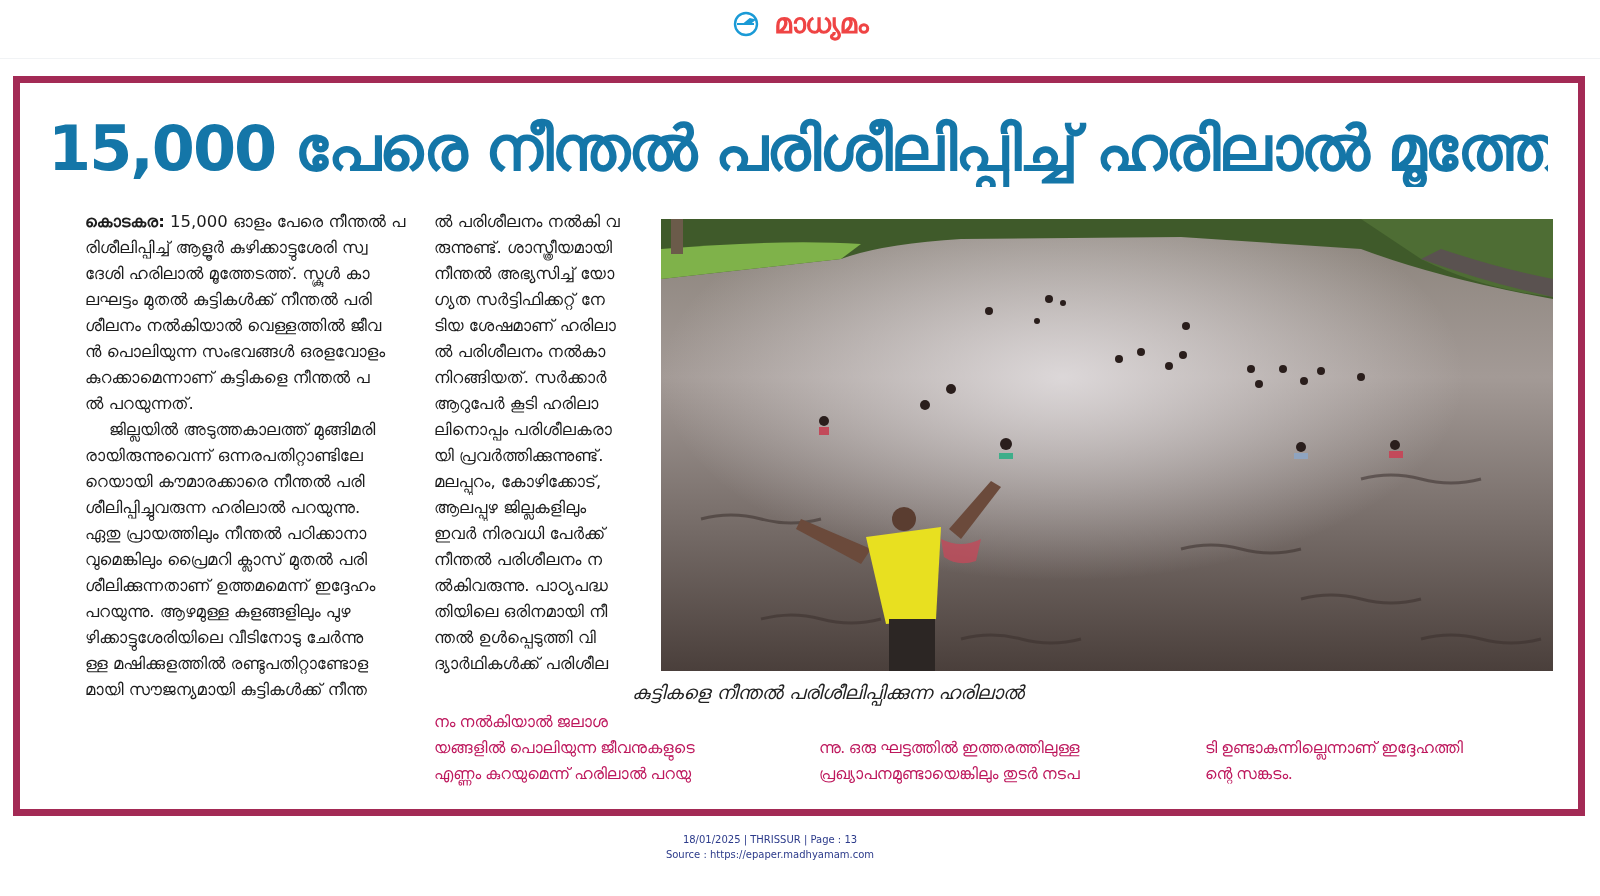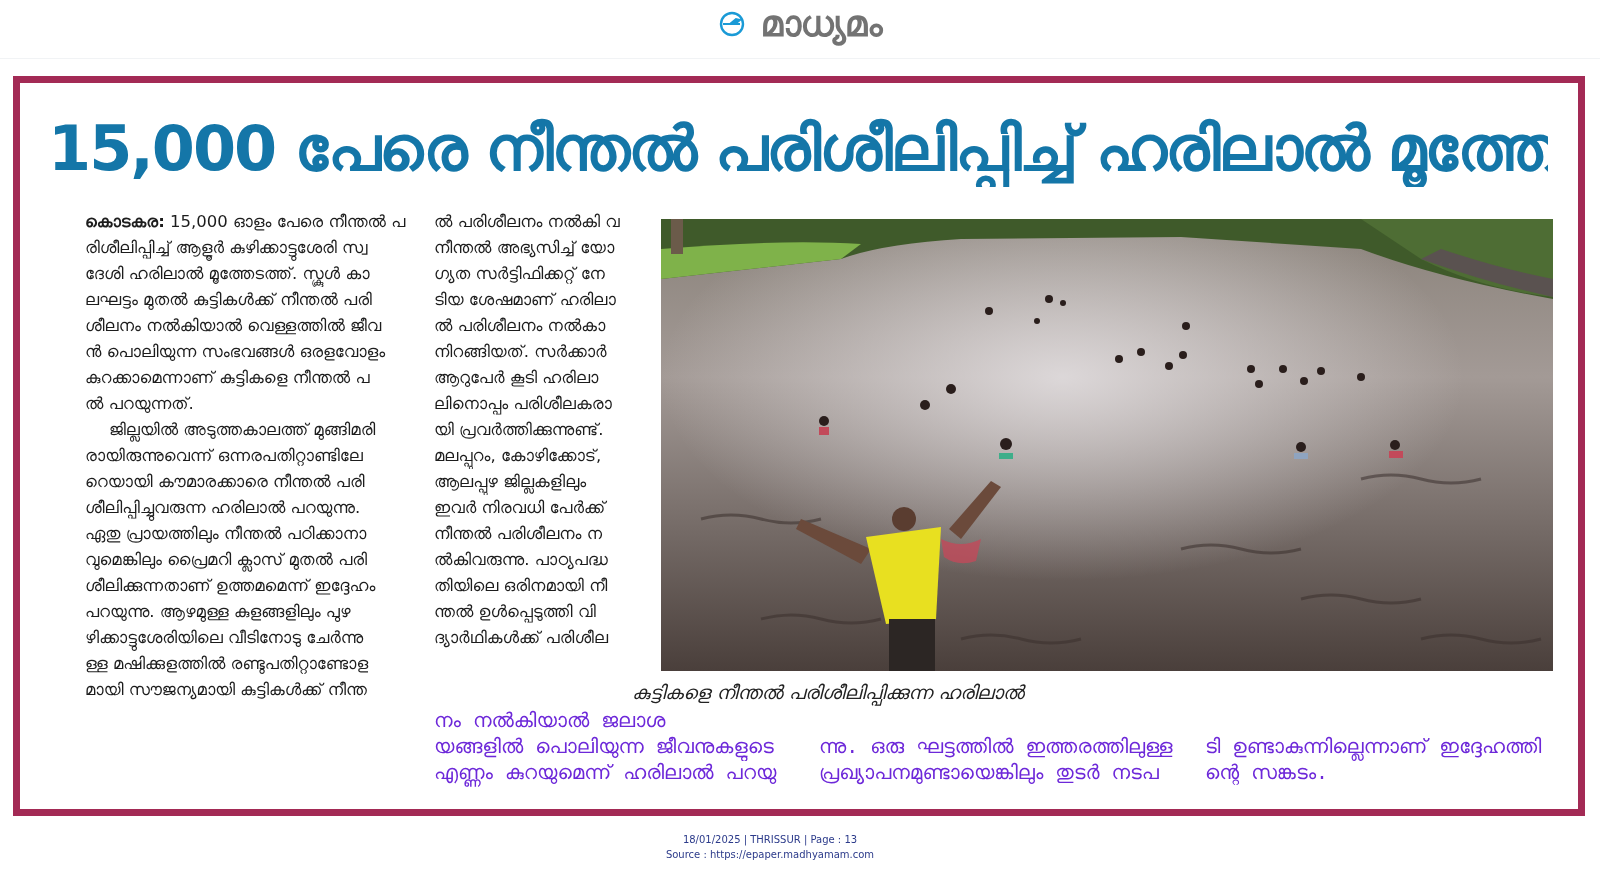--- a/index.html
+++ b/index.html
@@ -1,35 +1,35 @@
 <!DOCTYPE html>
 <html><head>
   <meta charset="utf-8">
   <style>
     * { box-sizing: border-box; margin: 0; padding: 0; }
     html, body { width: 1600px; height: 896px; background: #ffffff; overflow: hidden; }
     body { position: relative; font-family: "DejaVu Sans", sans-serif; color: #1a1a1a; }
 
     .masthead { position: absolute; top: 4px; left: 0; width: 1600px; height: 40px; display: flex; justify-content: center; align-items: center; gap: 6px; }
     .masthead .logo-icon { width: 28px; height: 28px; }
-    .masthead .logo-text { font-family: "DejaVu Sans", sans-serif; font-weight: bold; font-size: 36px; color: #737373; letter-spacing: -1px; margin-left: 8px; }
+    .masthead .logo-text { font-family: "DejaVu Sans", sans-serif; font-weight: bold; font-size: 28px; color: #ef4444; letter-spacing: -1px; margin-left: 8px; }
     .top-rule { position: absolute; top: 58px; left: 0; width: 1600px; height: 1px; background: #f1f3f5; }
 
     .article-frame { position: absolute; left: 13px; top: 76px; width: 1572px; height: 740px; border: 7px solid #a32a55; background: #ffffff; }
 
     .headline { position: absolute; left: 28px; top: 28px; width: 1500px; font-family: "DejaVu Sans", sans-serif; font-weight: bold; font-size: 62px; line-height: 76px; color: #1476a8; letter-spacing: -2px; white-space: nowrap; overflow: hidden; }
 
     .col { position: absolute; font-family: "DejaVu Sans", sans-serif; font-size: 16.5px; line-height: 26px; color: #1d1d1d; }
     .col p { white-space: nowrap; overflow: hidden; }
     .col1 { left: 29px; top: 126px; width: 370px; margin-left: 36px; }
     .col2 { left: 414px; top: 126px; width: 230px; }
     .dateline { font-weight: bold; }
     .indent { padding-left: 24px; }
 
-    .bottom-row { position: absolute; top: 652px; font-family: Liberation Mono, monospace; font-size: 20px; line-height: 26px; color: #6d28d9; }
+    .bottom-row { position: absolute; top: 652px; font-family: Liberation Serif, serif; font-size: 16px; line-height: 26px; color: #be185d; }
     .bottom-row p { white-space: nowrap; overflow: hidden; }
     .b1 { left: 414px; width: 370px; top: 626px; }
     .b2 { left: 799px; width: 360px; top: 652px; }
     .b3 { left: 1185px; width: 360px; top: 652px; }
 
     .photo { position: absolute; left: 641px; top: 136px; width: 892px; height: 452px; overflow: hidden; background: #6f6560; }
     .photo svg { width: 100%; height: 100%; display: block; }
     .caption { position: absolute; left: 612px; top: 596px; width: 892px; font-family: "DejaVu Sans", sans-serif; font-style: italic; font-size: 19px; line-height: 26px; color: #222; white-space: nowrap; }
 
     .footer { position: absolute; left: 0; top: 832px; width: 1540px; text-align: center; font-family: "DejaVu Sans", sans-serif; font-size: 10px; line-height: 15px; color: #2b3a8a; }
@@ -66,20 +66,21 @@
     <p>വുമെങ്കിലും പ്രൈമറി ക്ലാസ് മുതൽ പരി</p>
     <p>ശീലിക്കുന്നതാണ് ഉത്തമമെന്ന് ഇദ്ദേഹം</p>
     <p>പറയുന്നു. ആഴമുള്ള കുളങ്ങളിലും പുഴ</p>
     <p>ഴിക്കാട്ടുശേരിയിലെ വീടിനോടു ചേർന്നു</p>
     <p>ള്ള മഷിക്കുളത്തിൽ രണ്ടുപതിറ്റാണ്ടോള</p>
     <p>മായി സൗജന്യമായി കുട്ടികൾക്ക് നീന്ത</p>
   </div>
 
   <div class="col col2">
     <p>ൽ പരിശീലനം നൽകി വ</p>
+    <p>രുന്നുണ്ട്. ശാസ്ത്രീയമായി</p>
     <p>നീന്തൽ അഭ്യസിച്ച് യോ</p>
     <p>ഗ്യത സർട്ടിഫിക്കറ്റ് നേ</p>
     <p>ടിയ ശേഷമാണ് ഹരിലാ</p>
     <p>ൽ പരിശീലനം നൽകാ</p>
     <p>നിറങ്ങിയത്. സർക്കാർ</p>
     <p>ആറുപേർ കൂടി ഹരിലാ</p>
     <p>ലിനൊപ്പം പരിശീലകരാ</p>
     <p>യി പ്രവർത്തിക്കുന്നുണ്ട്.</p>
     <p>മലപ്പുറം, കോഴിക്കോട്,</p>
     <p>ആലപ്പുഴ ജില്ലകളിലും</p>

